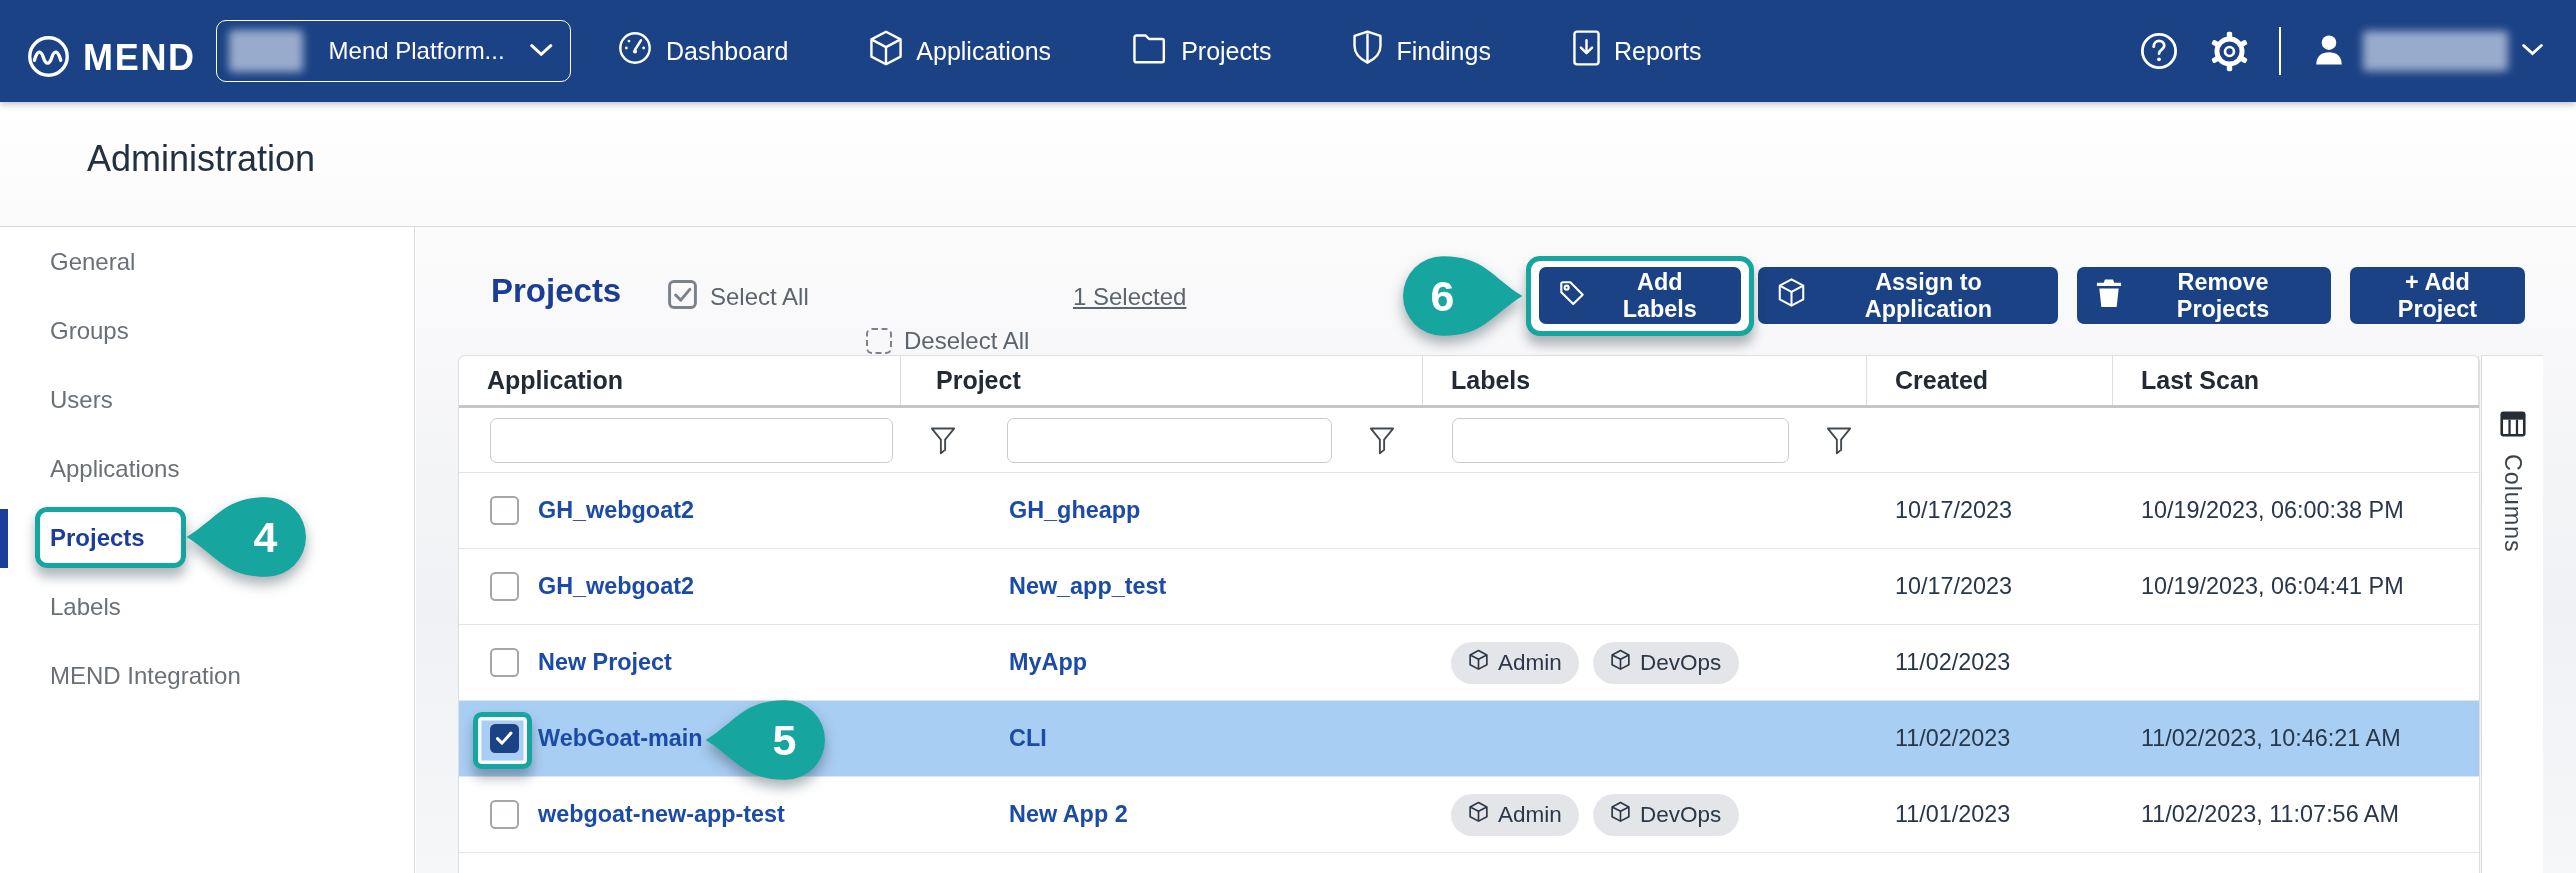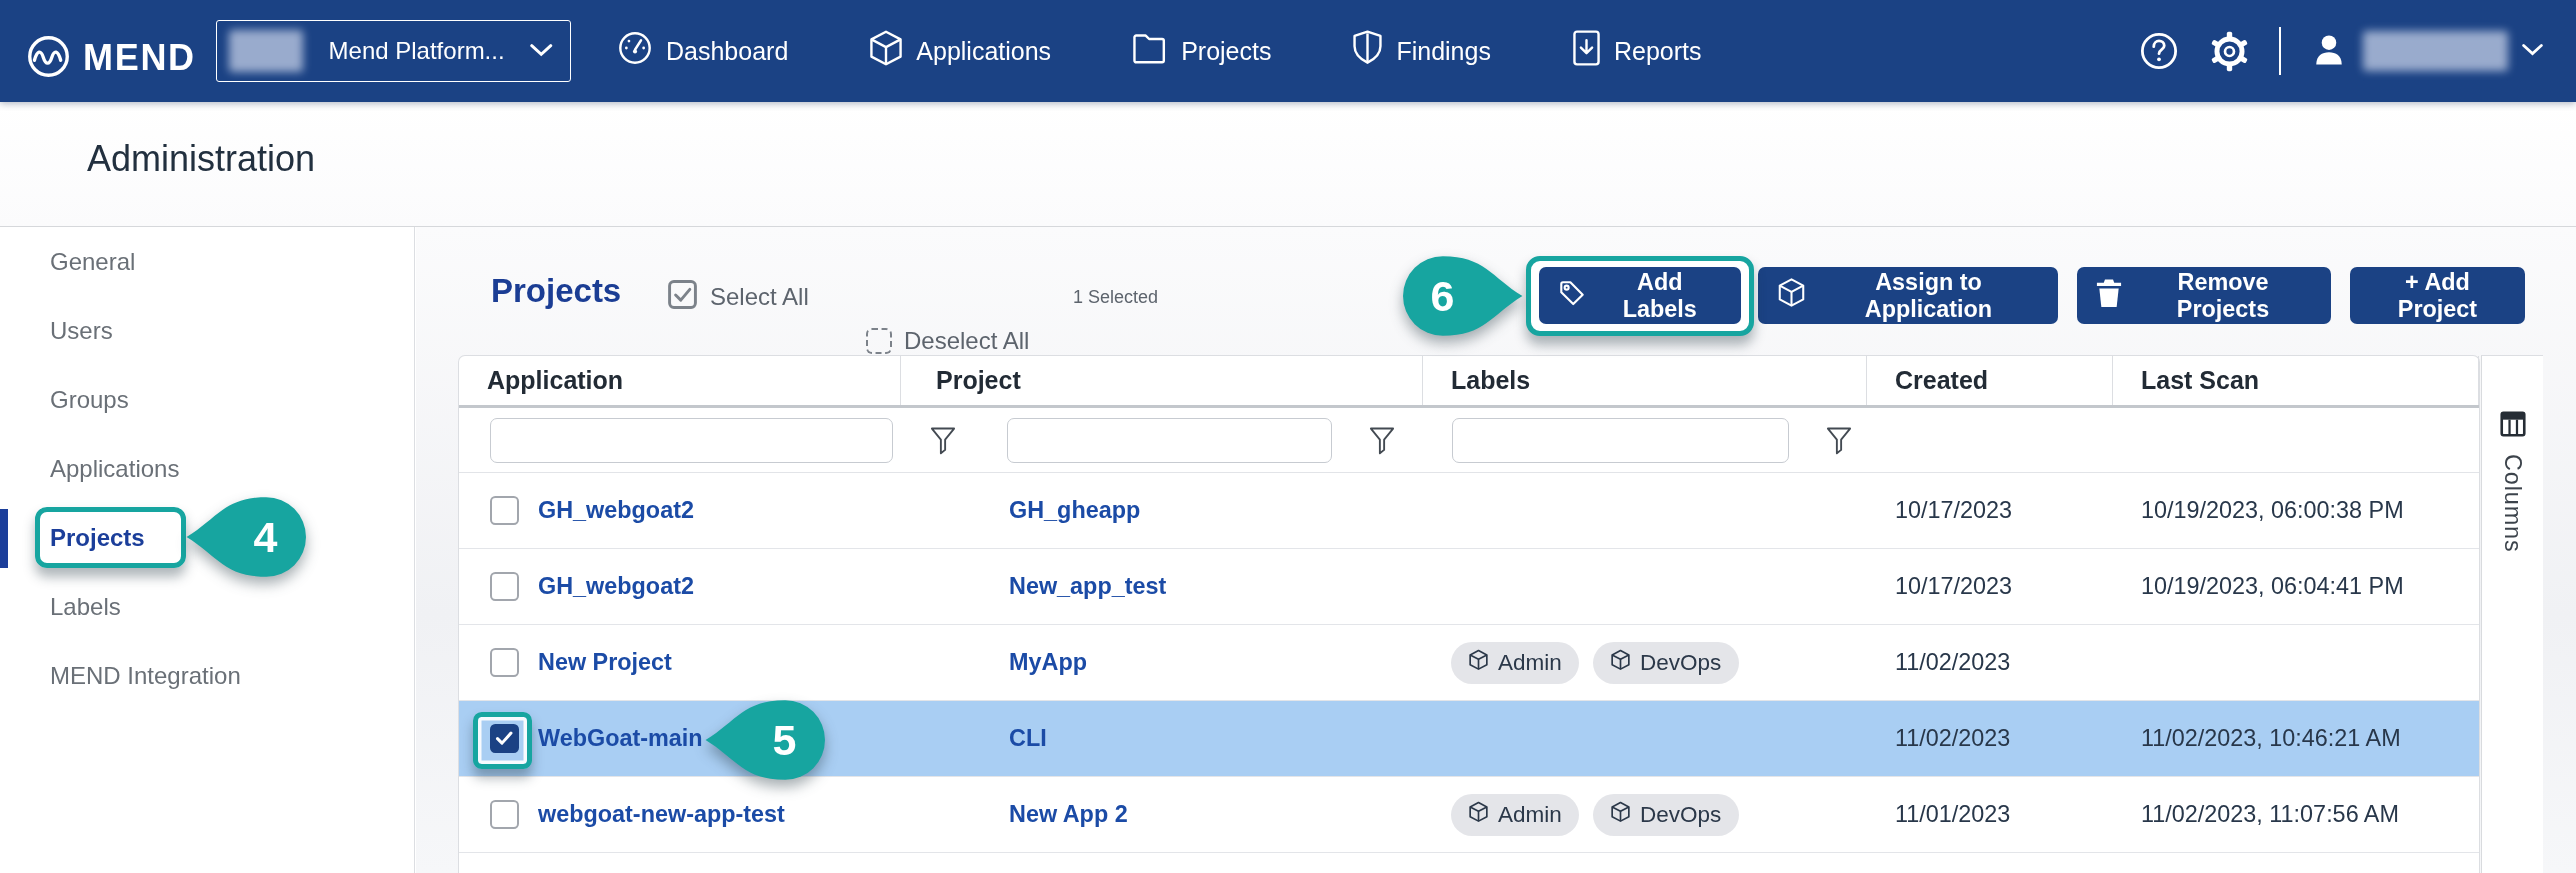--- a/index.html
+++ b/index.html
@@ -11,21 +11,21 @@
   
   .topbar {
     position:absolute; left:0; top:0; width:100%; height:102px;
     background:#1b4284; display:flex; align-items:center;
     box-shadow:0 1.7px 7px rgba(20,40,80,.35); z-index:20;
   }
   .logo { position:absolute; left:26px; top:0; height:115px; display:flex; align-items:center; gap:12px; }
   .logo-text { color:#fff; font-size:36px; font-weight:700; letter-spacing:1.7px; }
   .org-select {
     position:absolute; left:216px; top:20px; width:355px; height:62px;
-    border:1.7px solid #ffffff; border-radius:3px; background:transparent;
+    border:1.7px solid #ffffff; border-radius:10px; background:transparent;
     display:flex; align-items:center; padding:0 17.3px 0 12px; cursor:pointer;
   }
   .blurbox { background:rgba(196,207,229,.75); border-radius:3.5px; filter:blur(4.3px); }
   .org-blur { width:74px; height:42px; flex:none; }
   .org-label { color:#fff; font-size:24px; white-space:nowrap; flex:1; }
   .mainnav { position:absolute; left:616px; top:0; height:102px; display:flex; align-items:center; gap:80px; }
   .nav-item { display:flex; align-items:center; gap:12px; color:#fff; font-size:25px; cursor:pointer; white-space:nowrap; }
   .topbar-right { position:absolute; right:33px; top:0; height:102px; display:flex; align-items:center; gap:28px; }
   .tb-divider { width:1.7px; height:48px; background:#ffffff; }
   .userchip { display:flex; align-items:center; gap:14px; cursor:pointer; }
@@ -50,21 +50,21 @@
   
   .main {
     position:absolute; left:416px; top:227px; width:2160px; height:646px;
     background:linear-gradient(180deg,#fbfbfc 0%,#f0f1f4 60%,#f6f7f9 100%);
   }
   .section-title { position:absolute; left:75px; top:45px; font-size:33px; font-weight:700; color:#1b3d94; }
   .sel-group { position:absolute; top:49px; height:42px; display:flex; align-items:center; gap:12px;
     font-size:24px; color:#5d646d; cursor:pointer; white-space:nowrap; }
   .deselect-box { width:26px; height:26px; border:2.6px dashed #7c828a; border-radius:6px; }
   .count-label { position:absolute; left:657px; top:49px; height:42px; display:flex; align-items:center;
-    font-size:18px; color:#5d646d; }
+    font-size:24px; color:#5d646d;text-decoration:underline; }
   .btn {
     position:absolute; top:40px; height:57px; background:#1b4284; color:#fff;
     border:none; border-radius:7px; font-size:23.4px; font-weight:700;
     display:flex; align-items:center; justify-content:center; gap:12px; cursor:pointer;
     font-family:inherit; padding:0 19px;
   }
   
   .card {
     position:absolute; left:458px; top:355px; width:2022px; height:519px;
     background:#fff; border:0.9px solid #dcdee2; border-bottom:none; border-radius:7px 7px 0 0;
@@ -238,22 +238,22 @@
     </div>
   </header>
 
   <div class="title-band">
     <h1 class="page-title">Administration</h1>
   </div>
 
   <aside class="sidebar">
     <ul>
       <li class="side-item">General</li>
+      <li class="side-item">Groups</li>
       <li class="side-item">Users</li>
-      <li class="side-item">Groups</li>
       <li class="side-item">Applications</li>
       <li class="side-item active">Projects</li>
       <li class="side-item">Labels</li>
       <li class="side-item">MEND Integration</li>
     </ul>
   </aside>
   <div class="active-bar"></div>
 
   <main class="main">
     <h2 class="section-title">Projects</h2>

